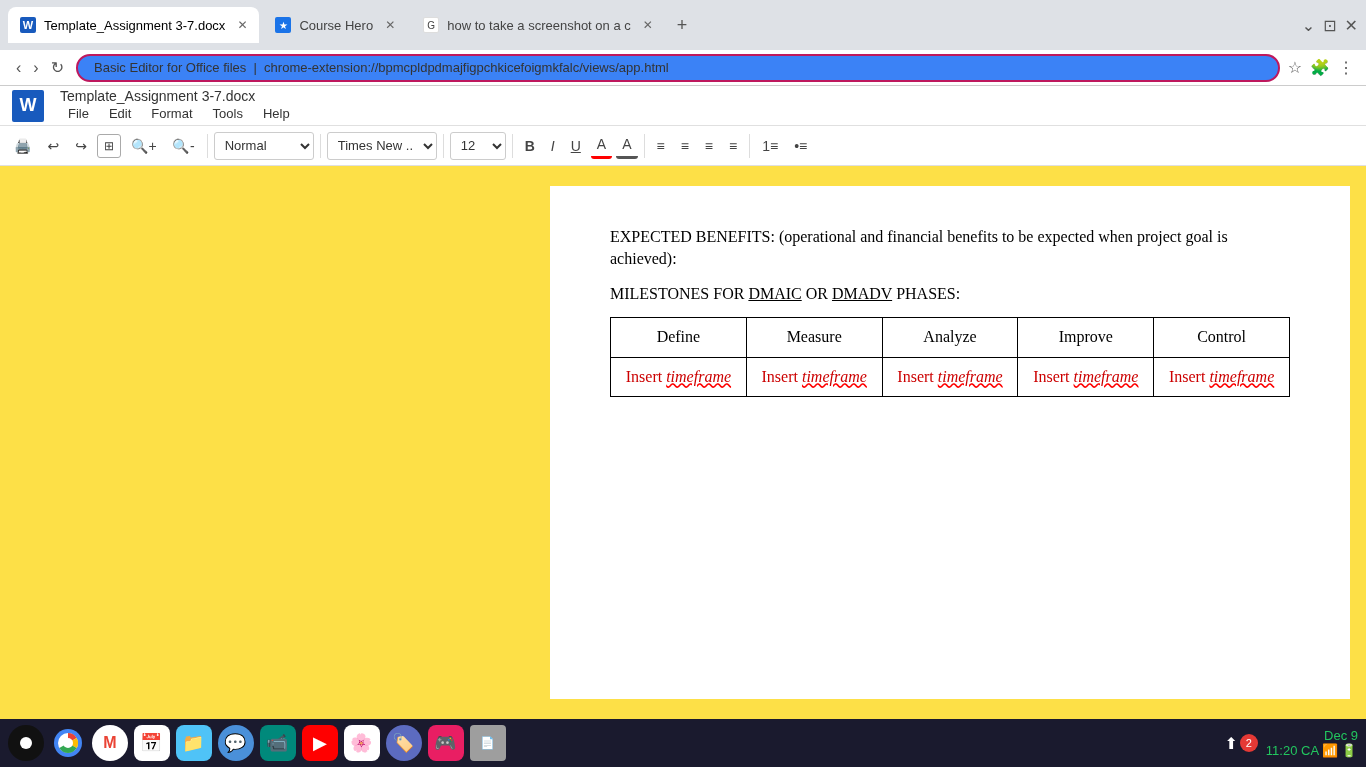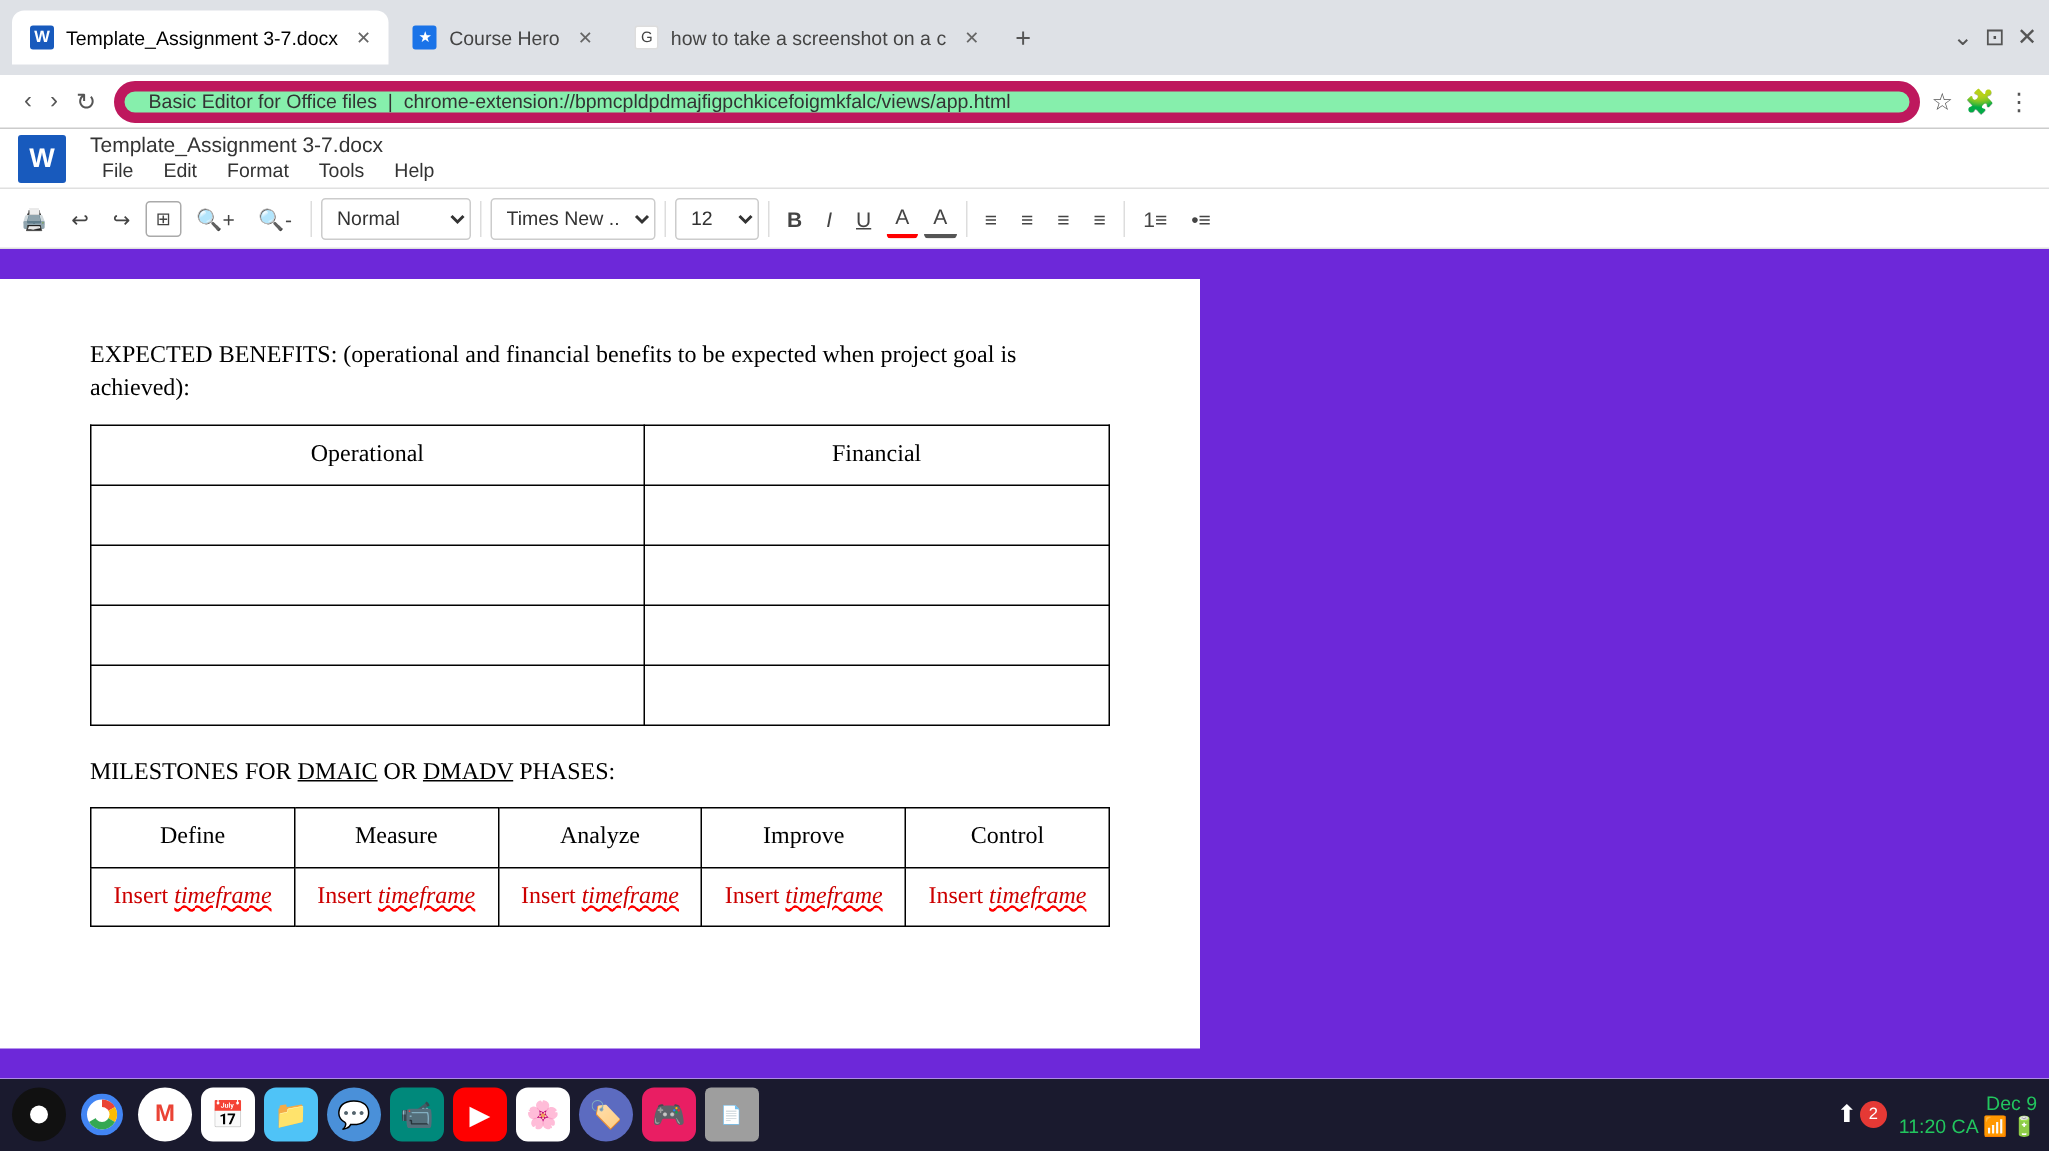--- a/index.html
+++ b/index.html
@@ -13,42 +13,42 @@
     .tab-close { color: #666; font-size: 12px; cursor: pointer; margin-left: 4px; }
     .new-tab-btn { background: none; border: none; font-size: 18px; color: #555; cursor: pointer; padding: 4px 8px; }
     .tab-controls { margin-left: auto; display: flex; align-items: center; gap: 8px; color: #555; font-size: 16px; }
     .tab-controls span { cursor: pointer; }
 
     
     .address-bar { background: #fff; height: 36px; display: flex; align-items: center; padding: 0 12px; gap: 8px; border-bottom: 1px solid #ccc; }
     .nav-buttons { display: flex; gap: 4px; align-items: center; }
     .nav-btn { background: none; border: none; font-size: 16px; color: #555; cursor: pointer; padding: 4px; border-radius: 50%; }
     .nav-btn:disabled { color: #bbb; }
-    .address-input { flex: 1; height: 28px; border: 7px solid #be185d; border-radius: 14px; padding: 0 16px; font-size: 13px; background: #86efac; color: #333; }
+    .address-input { flex: 1; height: 28px; border: 2px solid #be185d; border-radius: 14px; padding: 0 16px; font-size: 13px; background: #3b82f6; color: #333; }
     .addr-icons { display: flex; gap: 8px; color: #555; font-size: 16px; }
 
     
     .app-header { background: #fff; height: 40px; display: flex; align-items: center; padding: 0 12px; gap: 16px; border-bottom: 1px solid #e0e0e0; }
     .word-icon { width: 32px; height: 32px; background: #185abd; display: flex; align-items: center; justify-content: center; color: white; font-weight: bold; font-size: 18px; border-radius: 2px; }
     .doc-title { font-size: 14px; color: #333; }
     .menu-bar { display: flex; gap: 4px; }
     .menu-item { background: none; border: none; font-size: 13px; color: #333; cursor: pointer; padding: 2px 8px; text-align: center; }
 
     
     .toolbar { background: #fff; height: 40px; display: flex; align-items: center; padding: 0 8px; gap: 4px; border-bottom: 1px solid #e0e0e0; }
     .toolbar-btn { background: none; border: none; cursor: pointer; padding: 4px 6px; border-radius: 3px; font-size: 14px; color: #444; display: flex; align-items: center; }
     .toolbar-select { height: 28px; border: 1px solid #ccc; border-radius: 3px; padding: 0 6px; font-size: 13px; color: #333; background: #fff; cursor: pointer; }
     .toolbar-divider { width: 1px; height: 24px; background: #ddd; margin: 0 2px; }
     .bold-btn { font-weight: bold; }
     .italic-btn { font-style: italic; }
     .underline-btn { text-decoration: underline; }
     .color-btn { border-bottom: 3px solid #ff0000; }
 
     
-    .doc-area { background: #6d28d9; height: calc(767px - 50px - 36px - 40px - 40px - 48px); overflow-y: auto; display: flex; justify-content: flex-start; padding: 20px 0; }
+    .doc-area { background: #fde047; height: calc(767px - 50px - 36px - 40px - 40px - 48px); overflow-y: auto; display: flex; justify-content: flex-end; padding: 20px 16px; }
     .doc-page { background: #fff; width: 800px; min-height: 500px; padding: 40px 60px; font-family: 'Times New Roman', Times, serif; font-size: 12pt; line-height: 1.4; }
 
     .doc-content { }
     .expected-benefits { margin-bottom: 12px; font-size: 12pt; }
     .benefits-table { width: 100%; border-collapse: collapse; margin-bottom: 20px; }
     .benefits-table th, .benefits-table td { border: 1px solid #000; padding: 8px 12px; text-align: center; height: 40px; }
     .benefits-table th { font-weight: normal; }
 
     .milestones-header { margin-bottom: 12px; font-size: 12pt; }
     .milestones-header u { }
@@ -156,46 +156,20 @@
   <button class="toolbar-btn">1≡</button>
   <button class="toolbar-btn">•≡</button>
 </div>
 
 <div class="doc-area">
   <div class="doc-page">
     <div class="doc-content">
 
       <p class="expected-benefits">EXPECTED BENEFITS: (operational and financial benefits to be expected when project goal is achieved):</p>
 
-      <table class="benefits-table">
-        <thead>
-          <tr>
-            <th>Operational</th>
-            <th>Financial</th>
-          </tr>
-        </thead>
-        <tbody>
-          <tr>
-              <td></td>
-              <td></td>
-            </tr>
-          <tr>
-              <td></td>
-              <td></td>
-            </tr>
-          <tr>
-              <td></td>
-              <td></td>
-            </tr>
-          <tr>
-              <td></td>
-              <td></td>
-            </tr>
-        </tbody>
-      </table>
 
       <p class="milestones-header">
         MILESTONES FOR <u>DMAIC</u> OR <u>DMADV</u> PHASES:
       </p>
 
       <table class="phases-table">
         <thead>
           <tr>
             <th>Define</th>
             <th>Measure</th>

